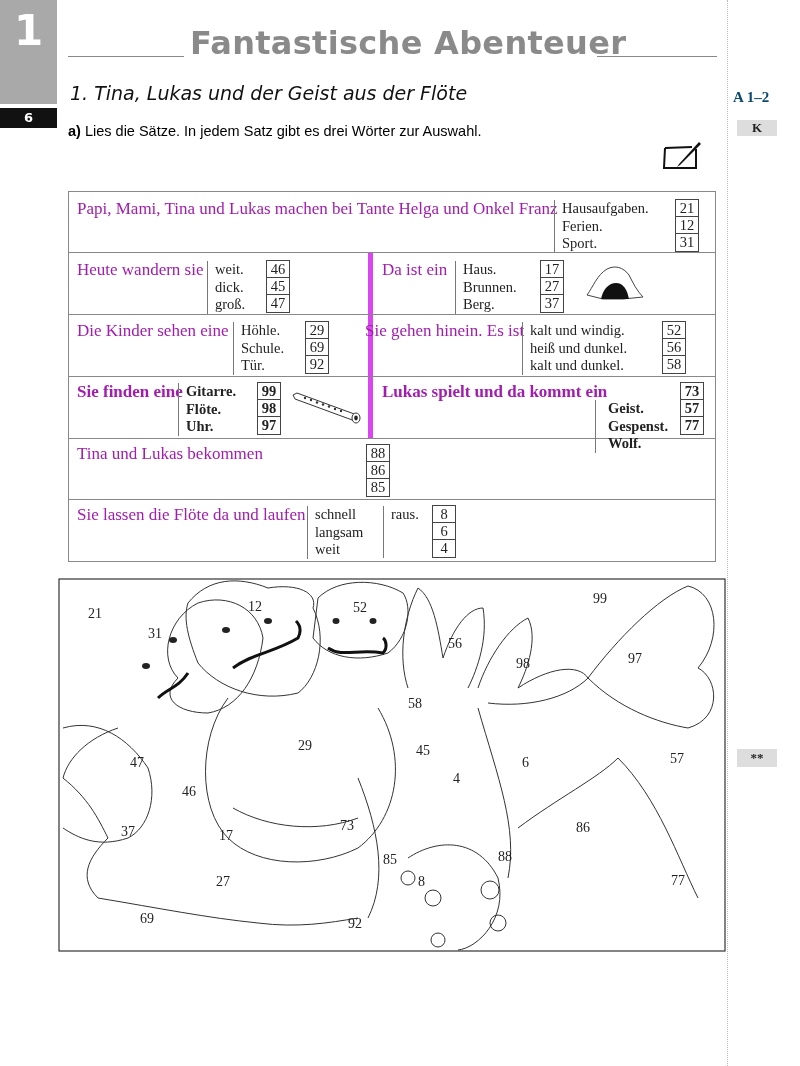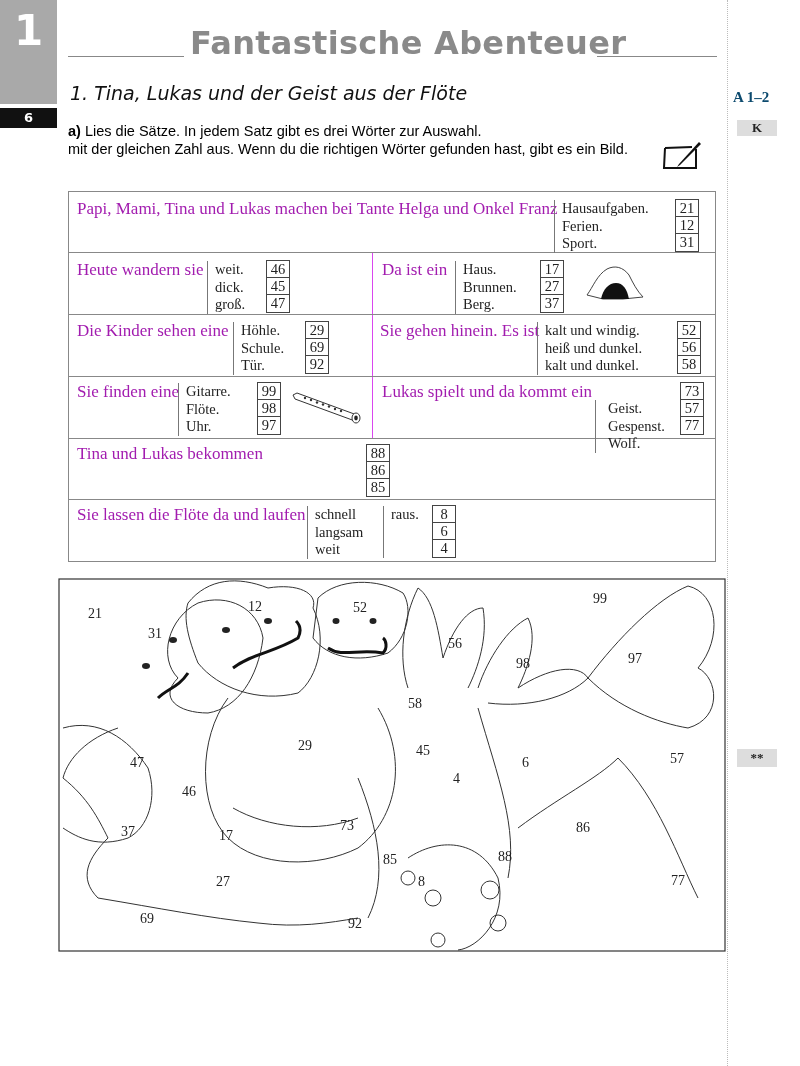--- a/index.html
+++ b/index.html
@@ -29,21 +29,21 @@
                  font-size:13px; line-height:18px; font-weight:bold; }
   
   #instructions { left:68px; top:122px; width:620px; font-size:14.5px; line-height:18px;
                   font-family:"Liberation Sans", sans-serif; color:#000000; }
   #instructions b { font-weight:bold; }
   #pencil-icon { left:662px; top:140px; width:40px; height:32px; }
   
   #ex-table { left:68px; top:191px; width:648px; height:371px; border:1px solid #888; box-sizing:border-box; }
   .row { position:absolute; left:0; width:646px; border-bottom:1px solid #888; box-sizing:border-box; }
   .cell { position:absolute; top:0; height:100%; box-sizing:border-box; }
-  .cell.split { border-right:1px solid #d946ef; }
+  .cell.split { border-right:5px solid #d946ef; }
   .txt { position:absolute; font-size:17px; line-height:17.5px; white-space:nowrap; color:#a21caf; }
   .opts { position:absolute; padding-left:7px; border-left:1px solid #777; }
   .opt { font-size:14.5px; line-height:17.5px; white-space:nowrap; }
   .nums { position:absolute; border:1px solid #444; width:22px; }
   .num { font-size:14.5px; line-height:16.5px; height:17px; text-align:center; border-bottom:1px solid #444; box-sizing:border-box; }
   .num:last-child { border-bottom:none; }
   
   #picture { left:58px; top:578px; width:668px; height:374px; }
   .pnum { font-size:14px; fill:#222; font-family:"Liberation Serif", serif; }
 </style>
@@ -59,21 +59,20 @@
 <div class="abs" id="title-line-r"></div>
 <div class="abs" id="subtitle">1. Tina, Lukas und der Geist aus der Flöte</div>
 
 <div class="abs" id="margin-rule"></div>
 <div class="abs" id="ref-label">A 1–2</div>
 <div class="abs" id="k-badge">K</div>
 <div class="abs" id="stars-badge">**</div>
 
 <div class="abs" id="instructions">
   <div><b>a)</b><span> Lies die Sätze. In jedem Satz gibt es drei Wörter zur Auswahl.</span></div>
-  <div>mit der gleichen Zahl aus. Wenn du die richtigen Wörter gefunden hast, gibt es ein Bild.</div>
 </div>
 <svg class="abs" id="pencil-icon" viewBox="0 0 40 32">
   <path d="M3 8 L30 7 M3 8 L2 28 L34 28 L34 9" fill="none" stroke="#111" stroke-width="2"></path>
   <path d="M37 2 L17 24 L15 27 L18 25 L39 4 Z" fill="#111"></path>
 </svg>
 
 <div class="abs" id="ex-table">
 
   <div class="row" style="top:0;height:61px;">
     <div class="txt" style="left:8px;top:8px;">Papi, Mami, Tina und Lukas machen bei Tante Helga und Onkel Franz</div>
@@ -129,36 +128,36 @@
         <div class="opt">Höhle.</div>
         <div class="opt">Schule.</div>
         <div class="opt">Tür.</div>
       </div>
       <div class="nums" style="left:236px;top:6px;">
         <div class="num">29</div>
         <div class="num">69</div>
         <div class="num">92</div>
       </div>
     </div>
-    <div class="cell" style="left:302px;width:342px;">
+    <div class="cell" style="left:287px;width:342px;">
       <div class="txt" style="left:9px;top:7px;">Sie gehen hinein. Es ist</div>
       <div class="opts" style="left:166px;top:7px;">
         <div class="opt">kalt und windig.</div>
         <div class="opt">heiß und dunkel.</div>
         <div class="opt">kalt und dunkel.</div>
       </div>
       <div class="nums" style="left:306px;top:6px;">
         <div class="num">52</div>
         <div class="num">56</div>
         <div class="num">58</div>
       </div>
     </div>
   </div>
 
-  <div class="row" style="top:185px;height:62px;">
+  <div class="row" style="top:185px;height:62px;font-weight:bold;">
     <div class="cell split" style="left:0;width:304px;">
       <div class="txt" style="left:8px;top:6px;">Sie finden eine</div>
       <div class="opts" style="left:109px;top:6px;">
         <div class="opt">Gitarre.</div>
         <div class="opt">Flöte.</div>
         <div class="opt">Uhr.</div>
       </div>
       <div class="nums" style="left:188px;top:5px;">
         <div class="num">99</div>
         <div class="num">98</div>

